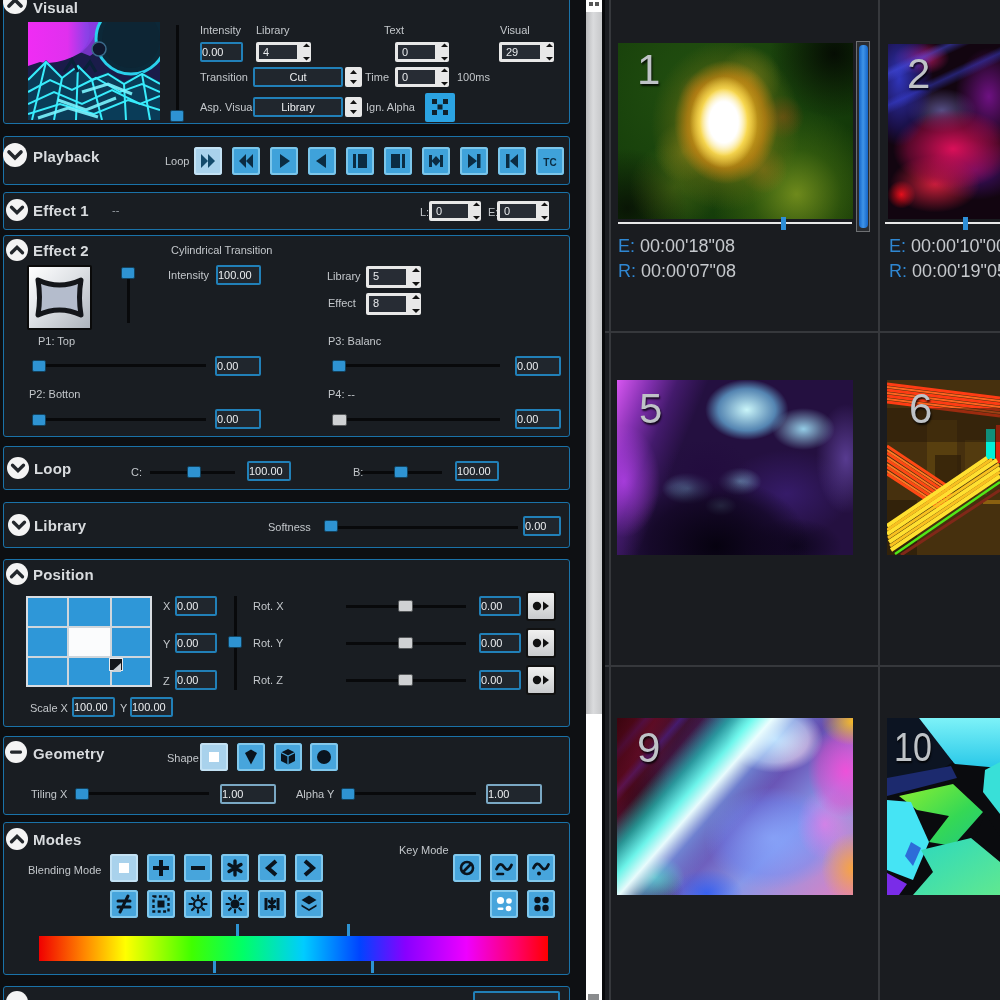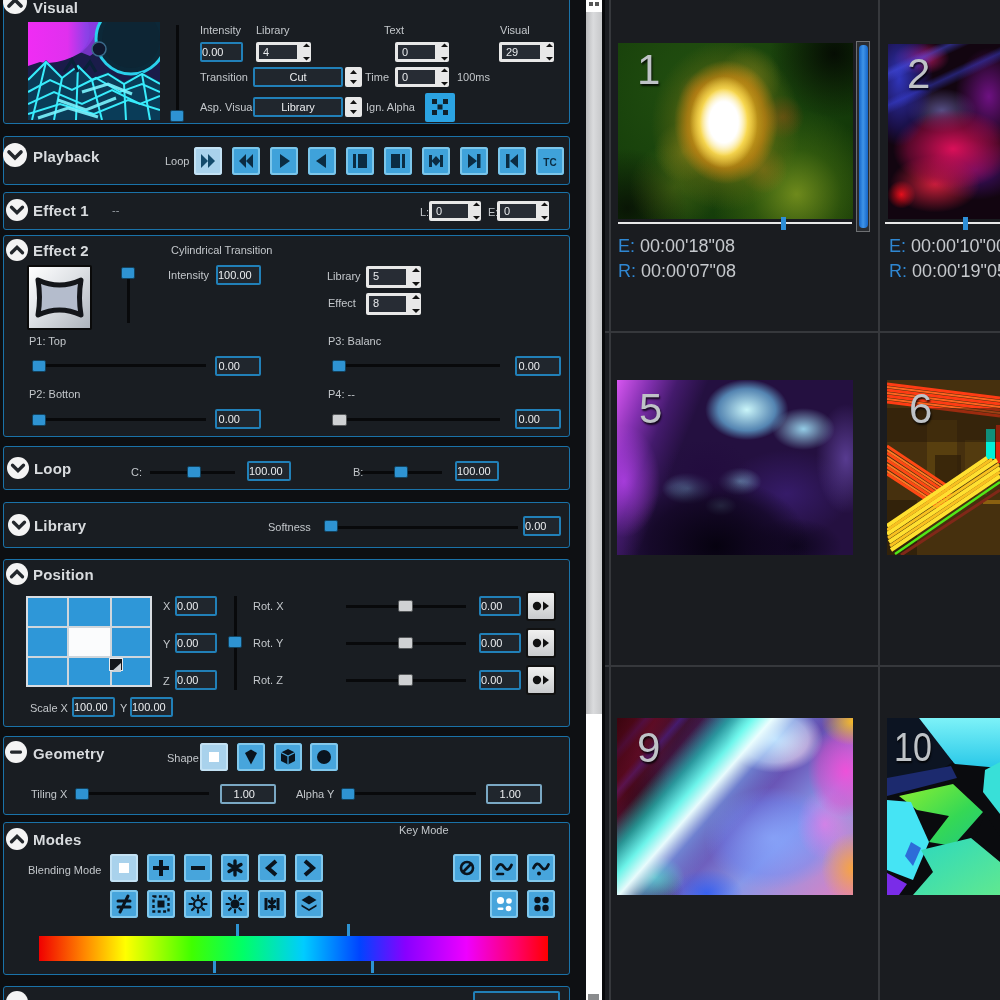--- a/index.html
+++ b/index.html
@@ -2,21 +2,21 @@
 <html><head><meta charset="utf-8">
 <style>
 *{margin:0;padding:0;box-sizing:border-box}
 html,body{width:1000px;height:1000px;overflow:hidden;background:#0d0f12;font-family:"Liberation Sans",sans-serif}
 #stage{position:absolute;top:0;left:0;width:1000px;height:1000px;background:#0d0f12}
 .sec{position:absolute;left:3px;width:567px;background:#191d22;border:1px solid #1a72a8;border-radius:3px}
 .circ{position:absolute;width:24px;height:24px;border-radius:50%;background:#f4f4f4}
 .circ svg{position:absolute;left:0;top:0}
 .title{position:absolute;font-weight:bold;font-size:15px;color:#d8dbde;letter-spacing:0.2px}
 .lbl{position:absolute;font-size:11px;color:#c3c7cb;white-space:nowrap}
-.bf{position:absolute;background:#20262d;border:2px solid #2180b8;border-radius:2px;color:#eceef0;font-size:11px;text-align:right;line-height:16px;padding-right:19px}
+.bf{position:absolute;background:#20262d;border:2px solid #2180b8;border-radius:2px;color:#eceef0;font-size:11px;text-align:left;line-height:16px;padding-right:19px}
 .spin{position:absolute;background:#e8e8e8;border-radius:2px}
 .spin .v{position:absolute;left:3px;top:3px;bottom:3px;background:#272c34;color:#e8eaec;font-size:11px;padding-left:4px;line-height:15px}
 .track{position:absolute;background:#08090b;height:3px}
 .vtrack{position:absolute;background:#08090b;width:3px}
 .bh{position:absolute;width:14px;height:12px;background:#2e93d2;border:1px solid #12425e;border-radius:2px}
 .gh{position:absolute;width:15px;height:12px;background:#cfd1d3;border:1px solid #55585a;border-radius:2px}
 .pbtn{position:absolute;width:28px;height:28px;background:#3fa2da;border-radius:3px;box-shadow:inset 0 0 0 2px #7cc6ea}
 .pbtn svg{position:absolute;left:0;top:0}
 .mbtn{position:absolute;width:28px;height:28px;background:#47a5dc;border-radius:3px;box-shadow:inset 0 0 0 2px #82c8ec}
 .mbtn svg{position:absolute;left:0;top:0}
@@ -427,21 +427,21 @@
 <svg width="55" height="22">
         <path d="M46 6 l4 -4 l4 4 z" fill="#111"></path>
         <path d="M46 16 l4 4 l4 -4 z" fill="#111"></path>
       </svg></div>
 <div class="lbl" style="left:328px;top:297px">Effect</div>
 <div class="spin" style="left:366px;top:293px;width:55px;height:22px"><div class="v" style="right:15px">8</div>
 <svg width="55" height="22">
         <path d="M46 6 l4 -4 l4 4 z" fill="#111"></path>
         <path d="M46 16 l4 4 l4 -4 z" fill="#111"></path>
       </svg></div>
-<div class="lbl" style="left:29px;top:335px">P1: Top</div>
+<div class="lbl" style="left:38px;top:335px">P1: Top</div>
 <div class="track" style="left:32px;top:364px;width:174px"></div>
 <div class="bh" style="left:32px;top:360px"></div>
 <div class="bf" style="left:215px;top:356px;width:46px;height:20px">0.00</div>
 <div class="lbl" style="left:328px;top:335px">P3: Balanc</div>
 <div class="track" style="left:332px;top:364px;width:168px"></div>
 <div class="bh" style="left:332px;top:360px"></div>
 <div class="bf" style="left:515px;top:356px;width:46px;height:20px">0.00</div>
 <div class="lbl" style="left:29px;top:388px">P2: Botton</div>
 <div class="track" style="left:32px;top:418px;width:174px"></div>
 <div class="bh" style="left:32px;top:414px"></div>
@@ -652,21 +652,21 @@
       </svg>
     </div>
 <div class="mbtn" style="left:295px;top:890px">
       <svg width="28" height="28">
         <g fill="#0a141e">
           <path d="M14 5.5 L21.5 10 L14 14.5 L6.5 10 z"></path>
           <path d="M6.5 14.5 L14 19 L21.5 14.5 L21.5 16.5 L14 21 L6.5 16.5 z"></path>
         </g>
       </svg>
     </div>
-<div class="lbl" style="left:399px;top:824px">Key Mode</div>
+<div class="lbl" style="left:399px;top:844px">Key Mode</div>
 <div class="mbtn" style="left:453px;top:854px">
       <svg width="28" height="28">
         <circle cx="14" cy="14" r="6" fill="none" stroke="#0a141e" stroke-width="2.6"></circle>
         <path d="M9.5 18.5 L18.5 9.5" stroke="#0a141e" stroke-width="2.6"></path>
       </svg>
     </div>
 <div class="mbtn" style="left:490px;top:854px">
       <svg width="28" height="28">
         <path d="M6.5 15 Q10 7 14 13 Q18 19 21.5 11" stroke="#0a141e" stroke-width="2.8" fill="none" stroke-linecap="round"></path>
         <path d="M7.5 20 H13" stroke="#0a141e" stroke-width="2.6" stroke-linecap="round"></path>

